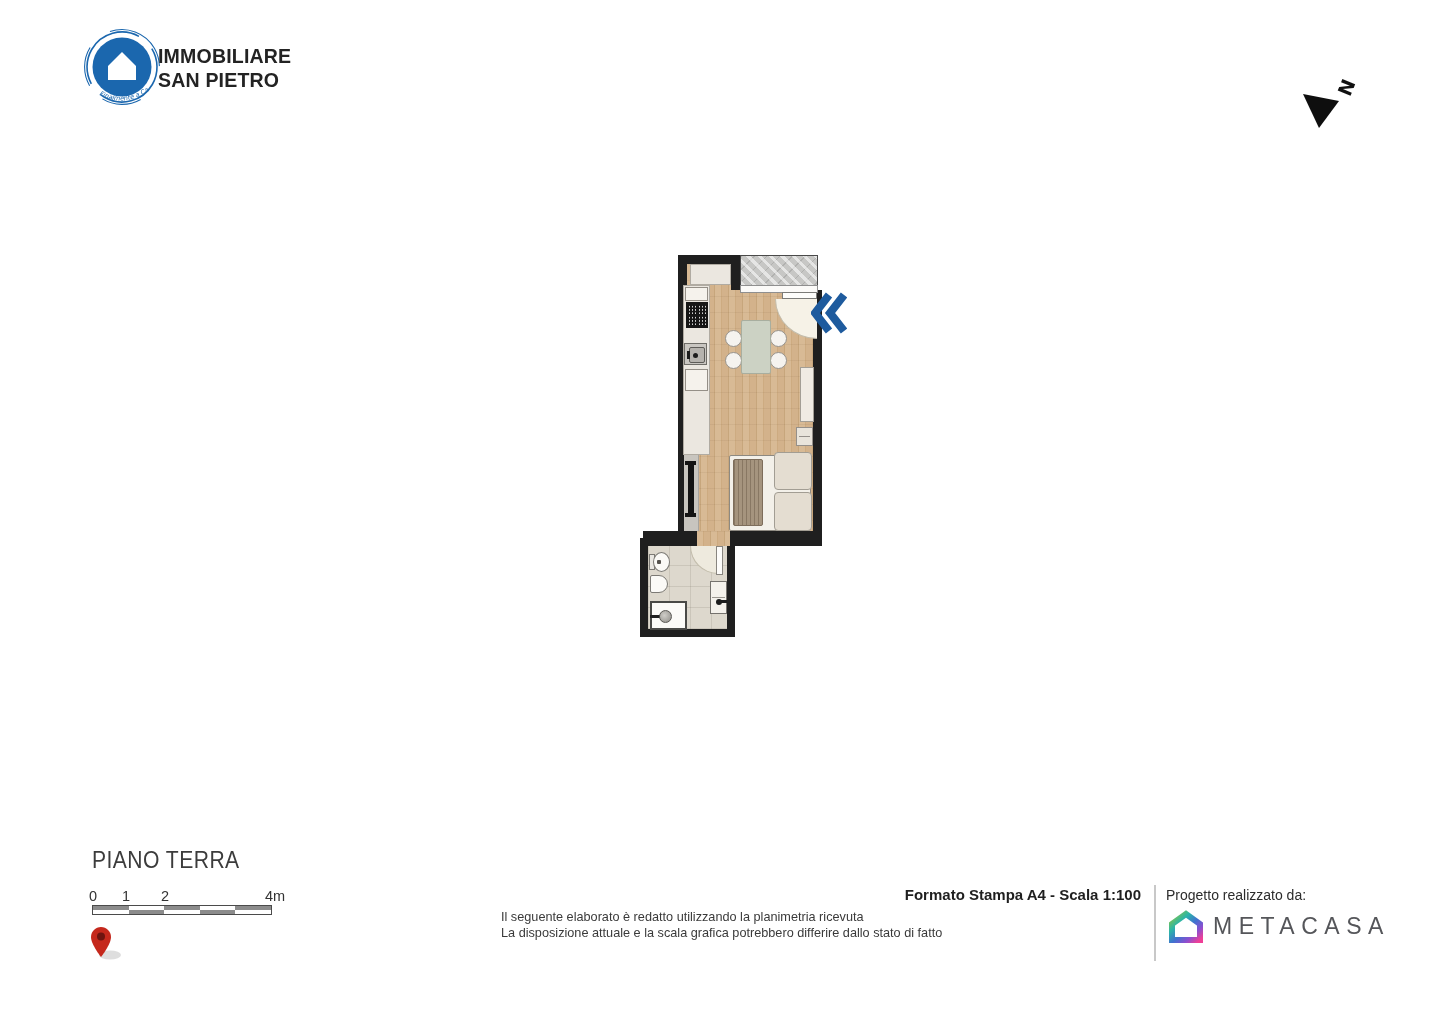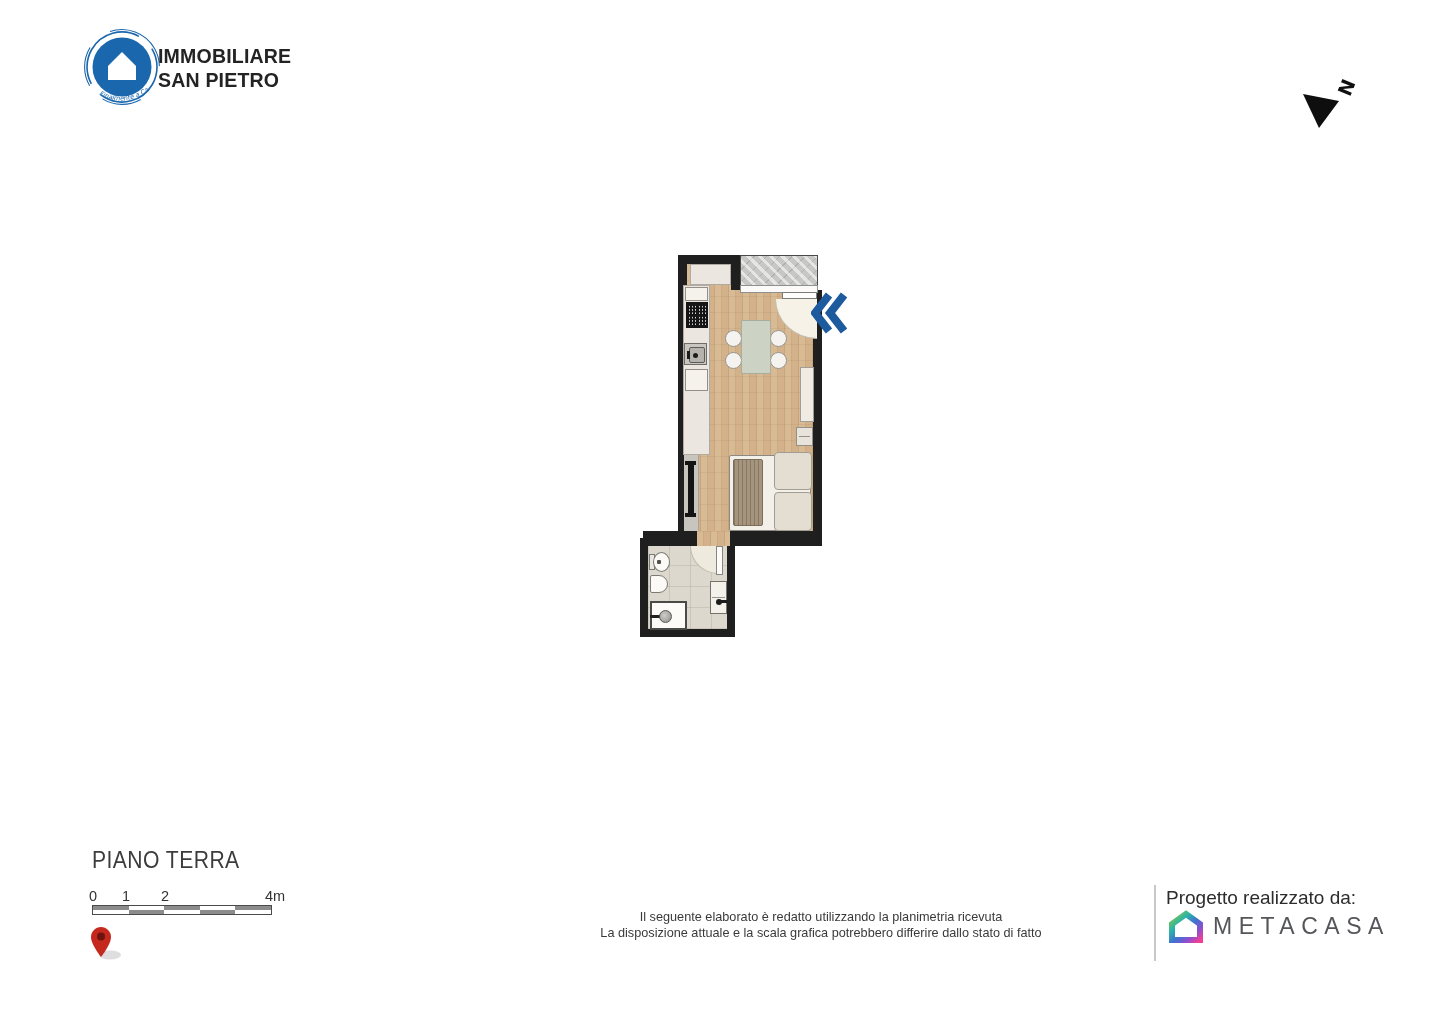--- a/index.html
+++ b/index.html
@@ -41,24 +41,24 @@
                transform:scaleX(.88);transform-origin:left top;letter-spacing:.5px;}
   .scale-num{position:absolute;top:888px;font-size:14.5px;color:#333;}
   .scalebar{position:absolute;left:92px;top:905px;width:180px;height:10px;
             border:1px solid #4b4b4b;display:grid;grid-template-columns:repeat(5,1fr);
             grid-template-rows:1fr 1fr;box-sizing:border-box;background:#fff;}
   .sb-g{background:#8c8c8c;}
   .sb-w{background:#ffffff;}
   .addr{position:absolute;left:121px;top:929px;font-size:16px;line-height:19.5px;color:#2d2d2d;}
   .fmt-bold{position:absolute;right:299px;top:886px;width:620px;text-align:right;
             font-size:15px;font-weight:bold;color:#1f1f1f;}
-  .fmt-note{position:absolute;right:299px;top:910px;width:640px;text-align:center;
+  .fmt-note{position:absolute;right:299px;top:910px;width:640px;text-align:left;
             font-size:12.7px;line-height:15.8px;color:#3a3a3a;}
   .vdivider{position:absolute;left:1154px;top:885px;width:1.5px;height:76px;background:#c8c8c8;}
-  .credit-label{position:absolute;left:1166px;top:887px;font-size:19px;color:#2c2c2c;}
+  .credit-label{position:absolute;left:1166px;top:887px;font-size:14px;color:#2c2c2c;}
   .credit-brand{position:absolute;left:1213px;top:913px;font-size:23px;letter-spacing:6.5px;
                 color:#55565a;font-weight:400;}
 </style>
 </head>
 <body>
 
 <div id="canvas">
 
   <div class="abs" style="left:84px;top:28px;width:76px;height:84px;">
     <svg width="76" height="84" viewBox="0 0 76 84">
@@ -198,20 +198,21 @@
   </div>
 
   <div class="abs" style="left:89px;top:926px;width:34px;height:36px;">
     <svg width="34" height="36" viewBox="0 0 34 36">
       <ellipse cx="21" cy="29" rx="11" ry="4.5" fill="#dedede"></ellipse>
       <path d="M12 1 C6.5 1 2 5.5 2 11 c0 7.5 10 20 10 20 s10 -12.5 10 -20 C22 5.5 17.5 1 12 1 Z" fill="#c5281c"></path>
       <circle cx="12" cy="10.5" r="4" fill="#6e1410"></circle>
     </svg>
   </div>
 
+  <div class="fmt-bold">Formato Stampa A4 - Scala 1:100</div>
   <div class="fmt-note">
     <div>Il seguente elaborato è redatto utilizzando la planimetria ricevuta</div>
     <div>La disposizione attuale e la scala grafica potrebbero differire dallo stato di fatto</div>
   </div>
 
   <div class="vdivider"></div>
 
   <div class="credit-label">Progetto realizzato da:</div>
   <div class="abs" style="left:1166px;top:907px;width:40px;height:40px;">
     <svg width="40" height="40" viewBox="0 0 40 40">

